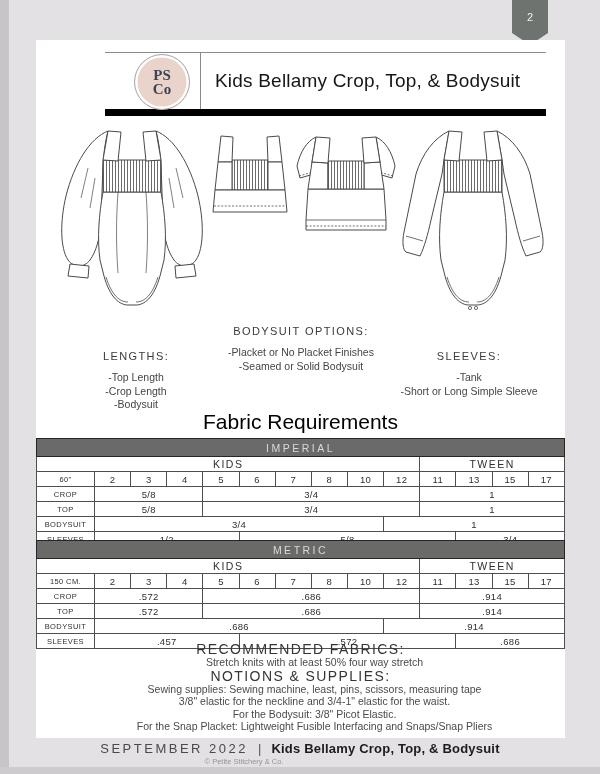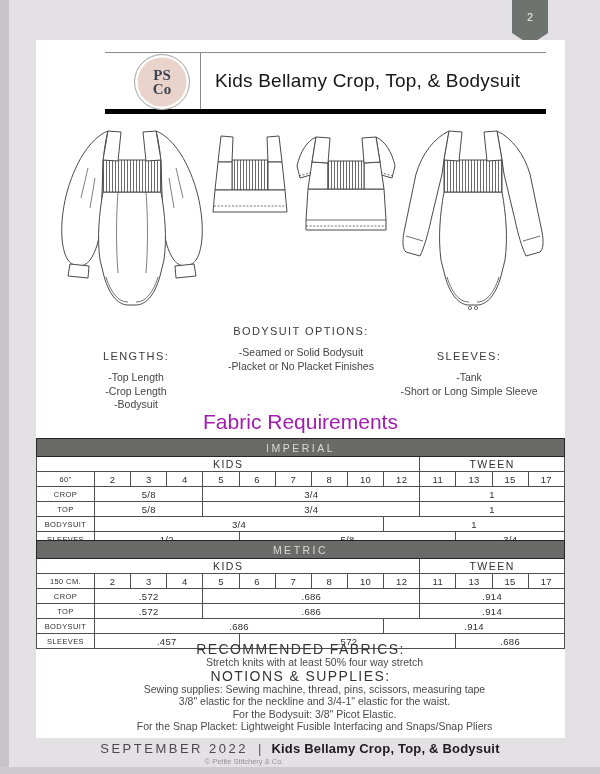--- a/index.html
+++ b/index.html
@@ -13,41 +13,41 @@
          color:#f2f2f2;font-size:11px;display:flex;align-items:center;justify-content:center;}
   .badge::after{content:"";position:absolute;top:33px;left:0;width:0;height:0;
          border-left:18px solid transparent;border-right:18px solid transparent;
          border-top:12px solid #6f736f;}
 
   
   .card{position:absolute;left:36px;top:40px;width:529px;height:698px;background:#ffffff;}
 
   
   .hdr{position:absolute;left:69px;top:12px;width:441px;height:56px;
-       border-top:1px solid #8a8a8a;border-bottom:5px solid #000000;}
+       border-top:1px solid #8a8a8a;border-bottom:7px solid #000000;}
   .hdr .vdiv{position:absolute;left:95px;top:0;width:1px;height:56px;background:#8a8a8a;}
   .logo{position:absolute;left:29px;top:1px;width:54px;height:54px;border-radius:50%;
         background:#e9d3cb;border:1px solid #a9a9a9;box-shadow:inset 0 0 0 2.5px #ffffff;
         display:flex;flex-direction:column;align-items:center;justify-content:center;
         font-family:"Liberation Serif",serif;font-weight:bold;color:#3e4452;
         font-size:15px;line-height:0.95;}
   .hdr .title{position:absolute;left:110px;top:0;width:325px;height:56px;display:flex;
         align-items:center;font-size:19px;color:#161616;letter-spacing:0.2px;}
 
   
   .flat{position:absolute;}
   .flat svg{display:block;}
 
   
   .optcol{position:absolute;text-align:center;color:#454545;}
   .optcol .oh{font-size:11px;letter-spacing:1.4px;color:#3a3a3a;margin-bottom:9px;}
   .optcol .oi{font-size:10.5px;line-height:13.5px;}
 
   .sec-title{position:absolute;left:0;top:370px;width:529px;text-align:center;
-        font-size:21px;color:#a21caf;}
+        font-size:21px;color:#000000;}
 
   
   .table-wrap{position:absolute;left:0;width:529px;}
   .size-table{border-collapse:collapse;table-layout:fixed;width:100%;border:1.5px solid #2e2e2e;}
   .size-table td{border:1px solid #4f4f4f;text-align:center;padding:0;height:14px;
         font-size:9.5px;color:#2f2f2f;letter-spacing:0.3px;white-space:nowrap;overflow:hidden;
         background:#ffffff;}
   .size-table td.bar{background:#6a6a68;color:#d9d9d7;font-size:10.5px;letter-spacing:2.5px;
         height:17px;border:1.5px solid #252525;}
   .size-table td.group{font-size:10.5px;letter-spacing:1.5px;}
@@ -163,22 +163,22 @@
 
     <div class="optcol" style="left:30px;top:310px;width:140px">
       <div class="oh">LENGTHS:</div>
       <div class="oi">-Top Length</div>
       <div class="oi">-Crop Length</div>
       <div class="oi">-Bodysuit</div>
     </div>
 
     <div class="optcol" style="left:150px;top:285px;width:230px">
       <div class="oh">BODYSUIT OPTIONS:</div>
+      <div class="oi">-Placket or No Placket Finishes</div>
       <div class="oi">-Seamed or Solid Bodysuit</div>
-      <div class="oi">-Placket or No Placket Finishes</div>
     </div>
 
     <div class="optcol" style="left:348px;top:310px;width:170px">
       <div class="oh">SLEEVES:</div>
       <div class="oi">-Tank</div>
       <div class="oi">-Short or Long Simple Sleeve</div>
     </div>
 
     <div class="sec-title">Fabric Requirements</div>
 
@@ -316,21 +316,21 @@
               <td colspan="3">.686</td>
             </tr>
           </tbody>
         </table>
       </div>
 
     <div class="notes">
       <div class="nh">RECOMMENDED FABRICS:</div>
       <div class="nb">Stretch knits with at least 50% four way stretch</div>
       <div class="nh">NOTIONS &amp; SUPPLIES:</div>
-      <div class="nb">Sewing supplies: Sewing machine, thread, pins, scissors, measuring tape</div>
+      <div class="nb">Sewing supplies: Sewing machine, least, pins, scissors, measuring tape</div>
       <div class="nb">3/8" elastic for the neckline and 3/4-1" elastic for the waist.</div>
       <div class="nb">For the Bodysuit: 3/8" Picot Elastic.</div>
       <div class="nb">For the Snap Placket: Lightweight Fusible Interfacing and Snaps/Snap Pliers</div>
     </div>
   </div>
 
   <div class="footer">
     <span class="fd">SEPTEMBER 2022</span>
     <span class="fs">|</span>
     <span class="ft">Kids Bellamy Crop, Top, &amp; Bodysuit</span>

